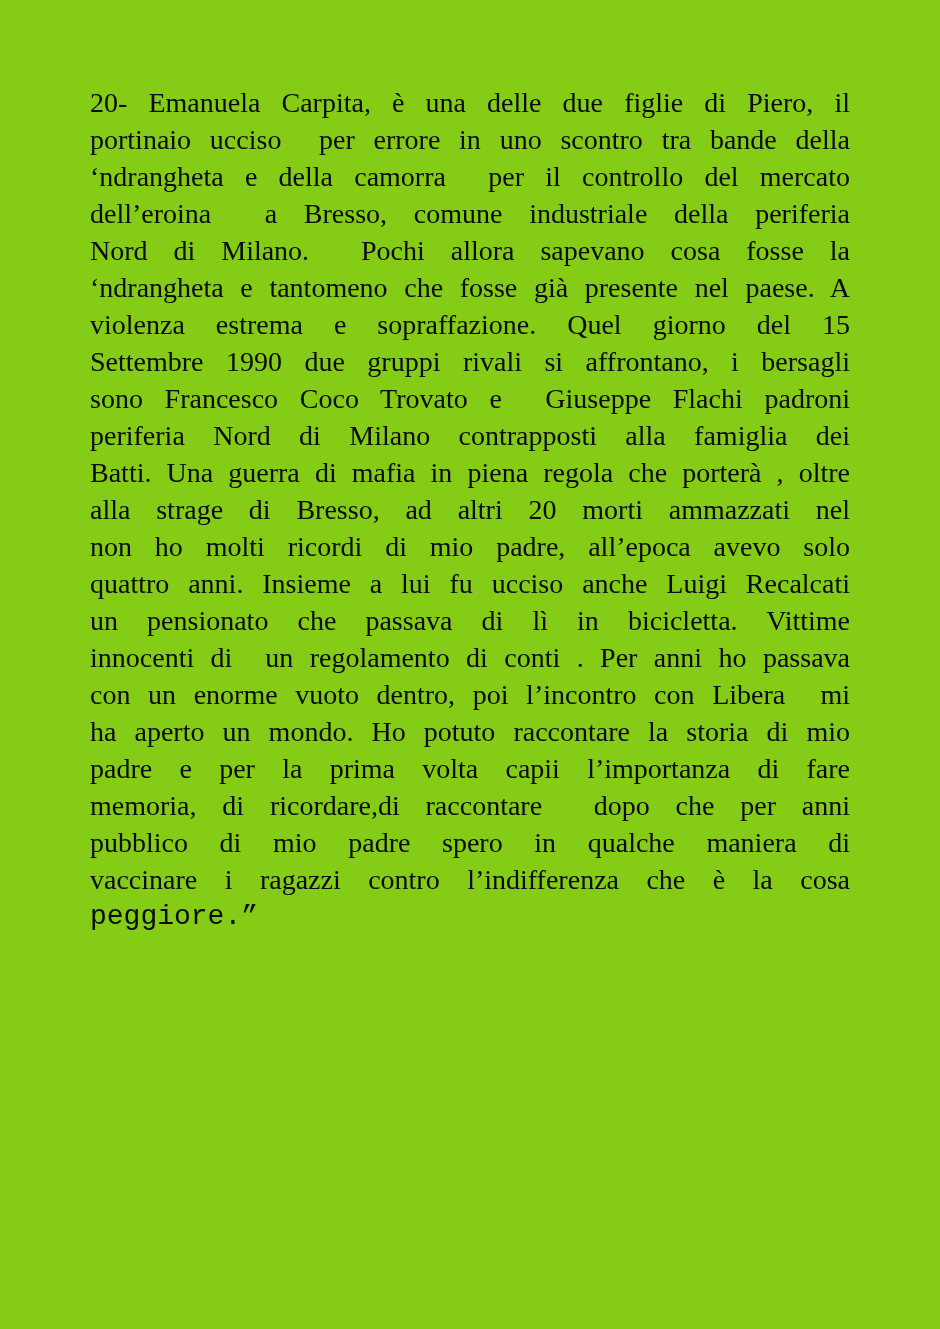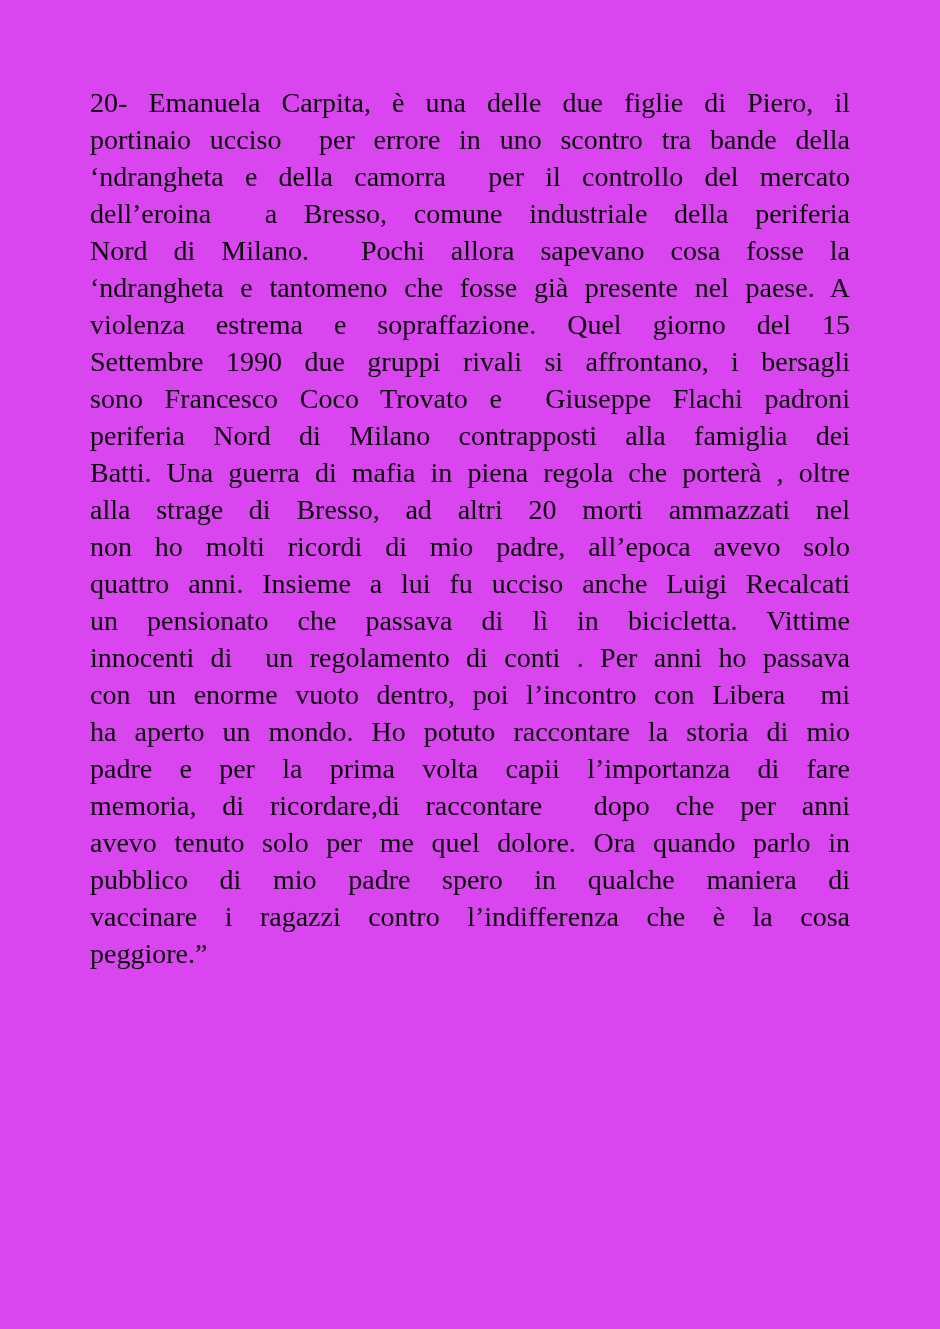--- a/index.html
+++ b/index.html
@@ -10,21 +10,21 @@
     width: 940px;
     height: 1329px;
     background: #ffffff;
     font-family: "Liberation Serif", "DejaVu Serif", serif;
     overflow: hidden;
   }
   .page {
     position: relative;
     width: 940px;
     height: 1329px;
-    background: #d946ef;
+    background: #84cc16;
   }
   .text-block {
     position: absolute;
     left: 90px;
     top: 84px;
     width: 760px;
     color: #0a0a0a;
     font-size: 28px;
     line-height: 37px;
     letter-spacing: 0px;
@@ -33,20 +33,21 @@
     white-space: pre-wrap;
     text-align: justify;
     
     text-align-last: justify;
     text-justify: inter-word;
     height: 37px;
     overflow: visible;
   }
   .text-line.last-line {
     text-align-last: left;
+    font-family: Liberation Mono, monospace;
   }
 </style>
 </head>
 <body>
 
 <div class="page">
   <div class="text-block">
       <div class="text-line">20- Emanuela Carpita, è una delle due figlie di Piero, il</div>
       <div class="text-line">portinaio ucciso  per errore in uno scontro tra bande della</div>
       <div class="text-line">‘ndrangheta e della camorra  per il controllo del mercato</div>
@@ -60,18 +61,17 @@
       <div class="text-line">Batti. Una guerra di mafia in piena regola che porterà , oltre</div>
       <div class="text-line">alla strage di Bresso, ad altri 20 morti ammazzati nel</div>
       <div class="text-line">non ho molti ricordi di mio padre, all’epoca avevo solo</div>
       <div class="text-line">quattro anni. Insieme a lui fu ucciso anche Luigi Recalcati</div>
       <div class="text-line">un pensionato che passava di lì in bicicletta. Vittime</div>
       <div class="text-line">innocenti di  un regolamento di conti . Per anni ho passava</div>
       <div class="text-line">con un enorme vuoto dentro, poi l’incontro con Libera  mi</div>
       <div class="text-line">ha aperto un mondo. Ho potuto raccontare la storia di mio</div>
       <div class="text-line">padre e per la prima volta capii l’importanza di fare</div>
       <div class="text-line">memoria, di ricordare,di raccontare  dopo che per anni</div>
-      <div class="text-line">avevo tenuto solo per me quel dolore. Ora quando parlo in</div>
       <div class="text-line">pubblico di mio padre spero in qualche maniera di</div>
       <div class="text-line">vaccinare i ragazzi contro l’indifferenza che è la cosa</div>
       <div class="text-line last-line">peggiore.”</div>
     </div>
 </div>
 
 </body></html>

